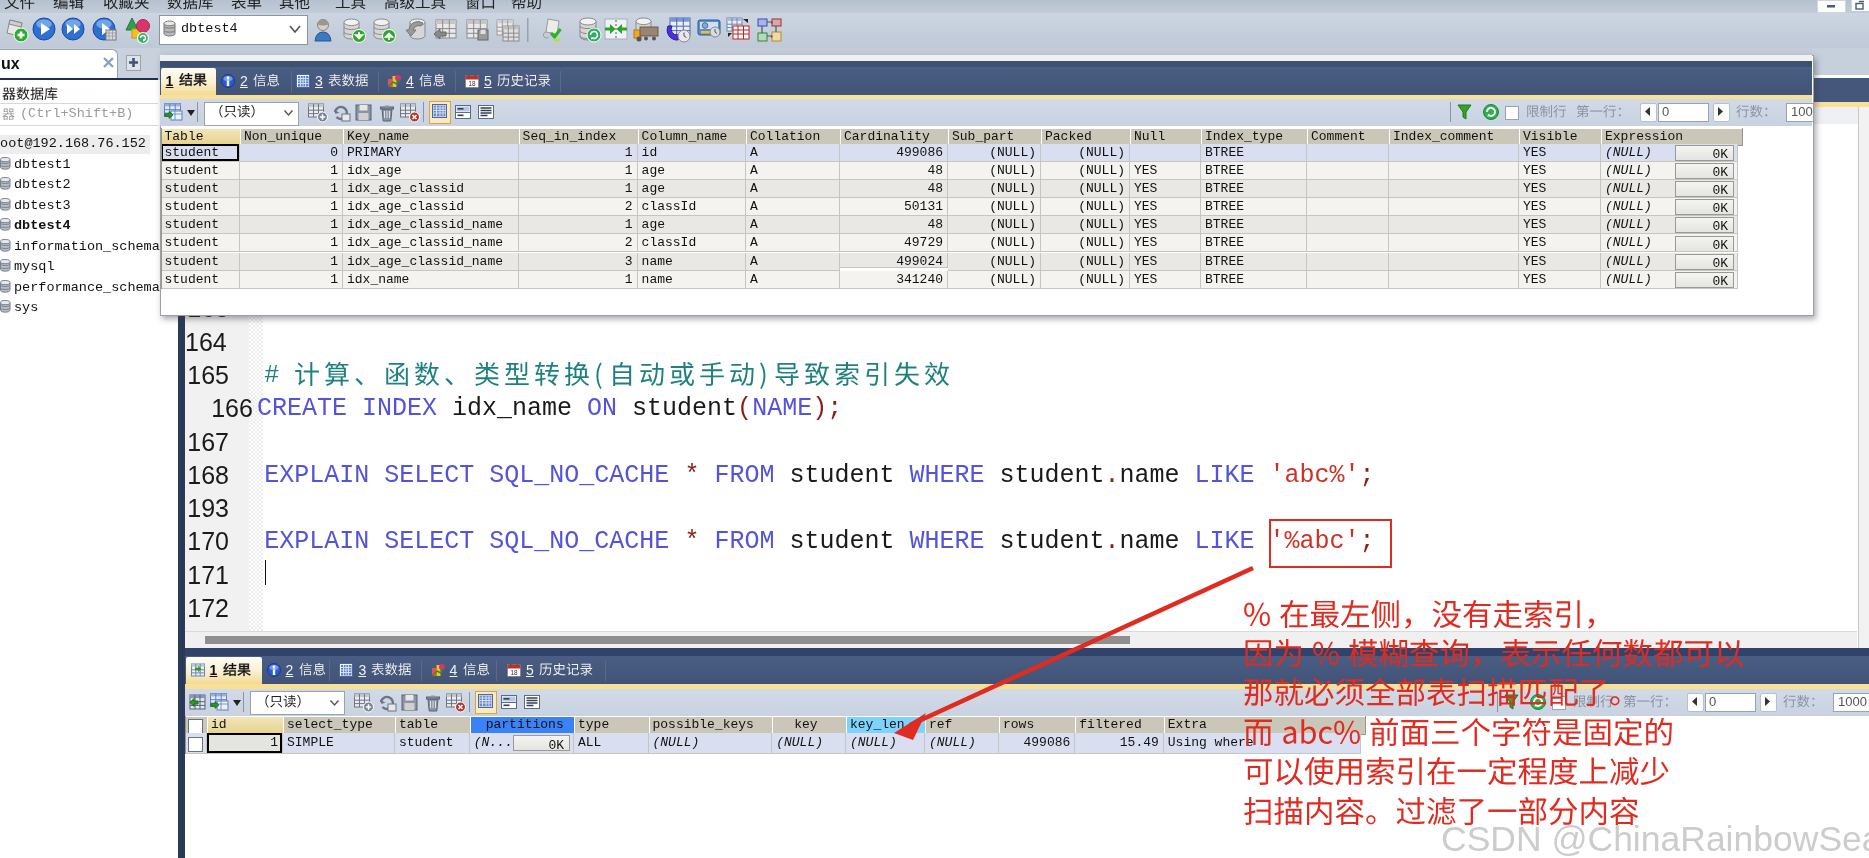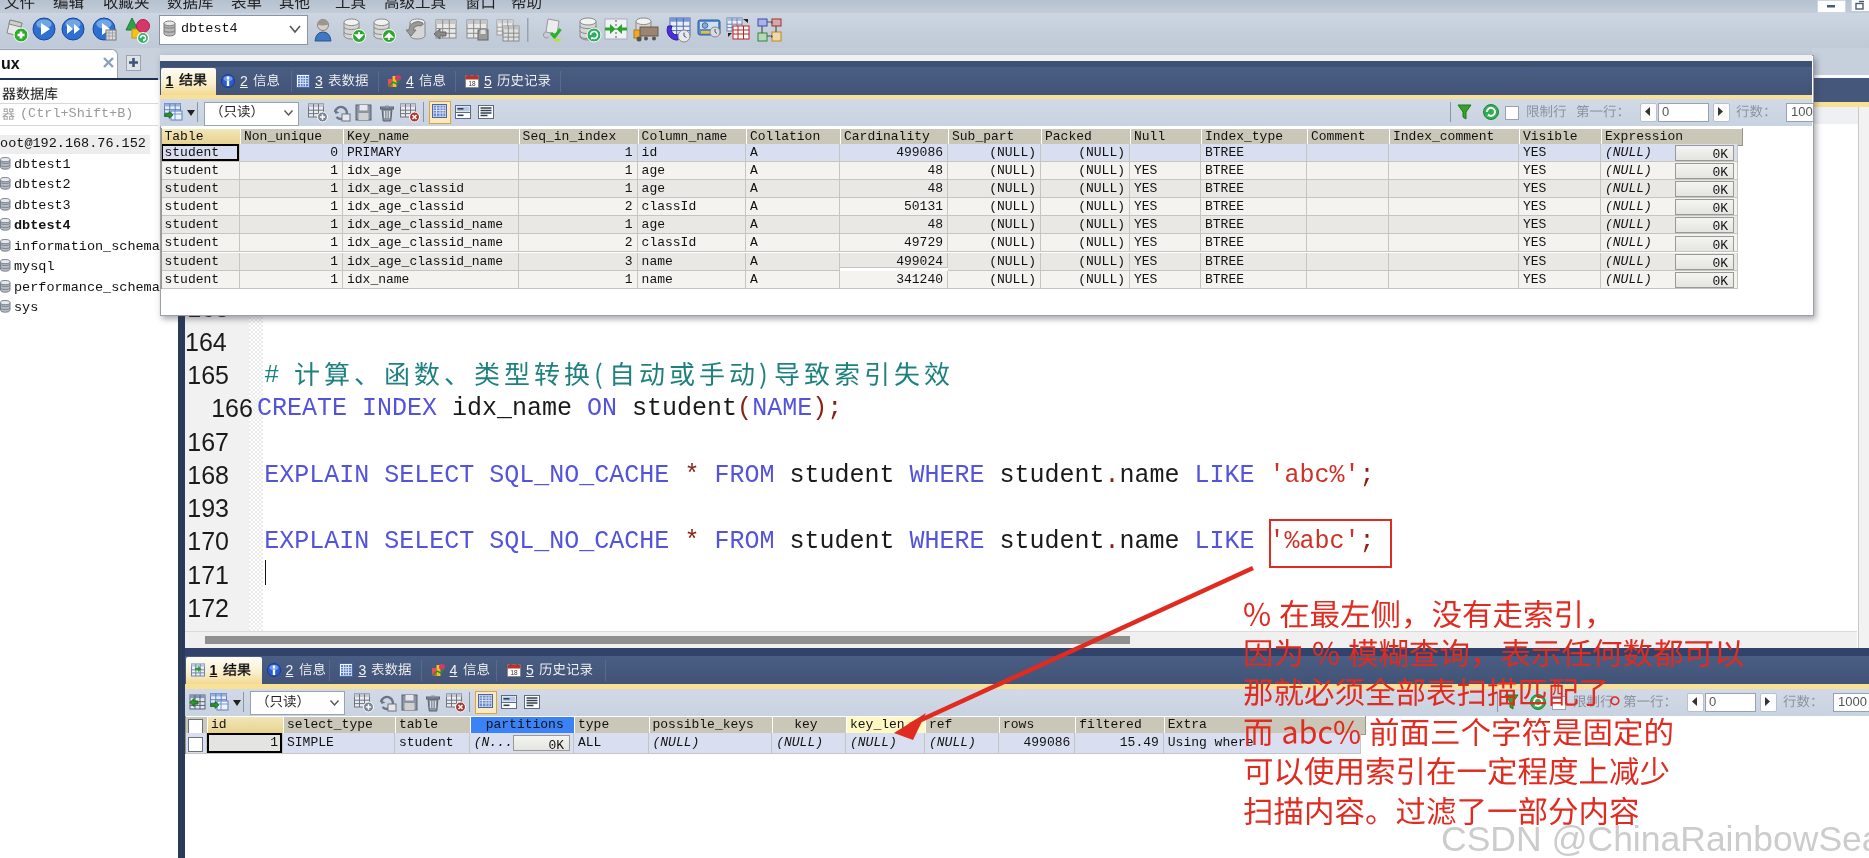--- a/index.html
+++ b/index.html
@@ -1051,21 +1051,21 @@
 <div style="position:absolute;left:1833.0px;top:692.6px;width:45.0px;height:17.0px;background:#fff;border:1px solid #98a2b0;"></div>
 <div style="position:absolute;left:1838.0px;top:693.6px;width:40.0px;height:15.0px;font:13px 'Liberation Sans',sans-serif;color:#555;">1000</div>
 <div style="position:absolute;left:184.6px;top:716.0px;width:22.4px;height:17.0px;background:#cbc7b8;border-right:1px solid #98968a;border-bottom:1px solid #98968a;box-shadow:inset 1px 1px 0 #fff;text-align:center;padding-top:1px;"><span style="display:inline-block;width:13px;height:13px;background:#fff;border:1px solid #6a727e;vertical-align:middle"></span></div>
 <div style="position:absolute;left:207.0px;top:716.0px;width:76.0px;height:17.0px;background:linear-gradient(#f2e7bc,#e7d28c);border-right:1px solid #98968a;border-bottom:1px solid #98968a;box-shadow:inset 1px 1px 0 #fff;font:13px 'Liberation Mono',monospace;color:#111;padding:1px 0 0 4px;overflow:hidden;">id</div>
 <div style="position:absolute;left:283.0px;top:716.0px;width:112.0px;height:17.0px;background:#cbc7b8;border-right:1px solid #98968a;border-bottom:1px solid #98968a;box-shadow:inset 1px 1px 0 #fff;font:13px 'Liberation Mono',monospace;color:#111;padding:1px 0 0 4px;overflow:hidden;">select_type</div>
 <div style="position:absolute;left:395.0px;top:716.0px;width:74.7px;height:17.0px;background:#cbc7b8;border-right:1px solid #98968a;border-bottom:1px solid #98968a;box-shadow:inset 1px 1px 0 #fff;font:13px 'Liberation Mono',monospace;color:#111;padding:1px 0 0 4px;overflow:hidden;">table</div>
 <div style="position:absolute;left:469.7px;top:716.0px;width:104.3px;height:17.0px;background:#3b82f6;border-right:1px solid #98968a;border-bottom:1px solid #98968a;box-shadow:inset 1px 1px 0 #fff;font:13px 'Liberation Mono',monospace;color:#111;padding:1px 0 0 16px;overflow:hidden;">partitions</div>
 <div style="position:absolute;left:574.0px;top:716.0px;width:74.5px;height:17.0px;background:#cbc7b8;border-right:1px solid #98968a;border-bottom:1px solid #98968a;box-shadow:inset 1px 1px 0 #fff;font:13px 'Liberation Mono',monospace;color:#111;padding:1px 0 0 4px;overflow:hidden;">type</div>
 <div style="position:absolute;left:648.5px;top:716.0px;width:123.7px;height:17.0px;background:#cbc7b8;border-right:1px solid #98968a;border-bottom:1px solid #98968a;box-shadow:inset 1px 1px 0 #fff;font:13px 'Liberation Mono',monospace;color:#111;padding:1px 0 0 4px;overflow:hidden;">possible_keys</div>
 <div style="position:absolute;left:772.2px;top:716.0px;width:73.8px;height:17.0px;background:#cbc7b8;border-right:1px solid #98968a;border-bottom:1px solid #98968a;box-shadow:inset 1px 1px 0 #fff;font:13px 'Liberation Mono',monospace;color:#111;padding:1px 0 0 22px;overflow:hidden;">key</div>
-<div style="position:absolute;left:846.0px;top:716.0px;width:79.0px;height:17.0px;background:#fef9c3;border-right:1px solid #98968a;border-bottom:1px solid #98968a;box-shadow:inset 1px 1px 0 #fff;font:13px 'Liberation Mono',monospace;color:#111;padding:1px 0 0 4px;overflow:hidden;">key_len</div>
+<div style="position:absolute;left:846.0px;top:716.0px;width:79.0px;height:17.0px;background:#7dd3fc;border-right:1px solid #98968a;border-bottom:1px solid #98968a;box-shadow:inset 1px 1px 0 #fff;font:13px 'Liberation Mono',monospace;color:#111;padding:1px 0 0 4px;overflow:hidden;">key_len</div>
 <div style="position:absolute;left:925.0px;top:716.0px;width:74.0px;height:17.0px;background:#cbc7b8;border-right:1px solid #98968a;border-bottom:1px solid #98968a;box-shadow:inset 1px 1px 0 #fff;font:13px 'Liberation Mono',monospace;color:#111;padding:1px 0 0 4px;overflow:hidden;">ref</div>
 <div style="position:absolute;left:999.0px;top:716.0px;width:76.3px;height:17.0px;background:#cbc7b8;border-right:1px solid #98968a;border-bottom:1px solid #98968a;box-shadow:inset 1px 1px 0 #fff;font:13px 'Liberation Mono',monospace;color:#111;padding:1px 0 0 4px;overflow:hidden;">rows</div>
 <div style="position:absolute;left:1075.3px;top:716.0px;width:88.5px;height:17.0px;background:#cbc7b8;border-right:1px solid #98968a;border-bottom:1px solid #98968a;box-shadow:inset 1px 1px 0 #fff;font:13px 'Liberation Mono',monospace;color:#111;padding:1px 0 0 4px;overflow:hidden;">filtered</div>
 <div style="position:absolute;left:1163.8px;top:716.0px;width:197.5px;height:17.0px;background:#cbc7b8;border-right:1px solid #98968a;border-bottom:1px solid #98968a;box-shadow:inset 1px 1px 0 #fff;font:13px 'Liberation Mono',monospace;color:#111;padding:1px 0 0 4px;overflow:hidden;">Extra</div>
 <div style="position:absolute;left:184.6px;top:733.0px;width:22.4px;height:21.0px;background:#d9dff0;border-right:1px solid #c6c6c0;border-bottom:1px solid #c6c6c0;text-align:center;padding-top:2px;box-sizing:border-box;"><span style="display:inline-block;width:13px;height:13px;background:#fff;border:1px solid #6a727e;vertical-align:middle"></span></div>
 <div style="position:absolute;left:207.0px;top:733.0px;width:76.0px;height:21.0px;background:#e4e4e0;box-shadow:inset 0 0 0 2px #000;background:#e4e4e0 !important;border-right:1px solid #c6c6c0;border-bottom:1px solid #c6c6c0;font:13px/20px 'Liberation Mono',monospace;color:#111;text-align:right;padding:0 4px;overflow:hidden;white-space:nowrap;box-sizing:border-box;">1</div>
 <div style="position:absolute;left:283.0px;top:733.0px;width:112.0px;height:21.0px;background:#d9dff0;border-right:1px solid #c6c6c0;border-bottom:1px solid #c6c6c0;font:13px/20px 'Liberation Mono',monospace;color:#111;text-align:left;padding:0 4px;overflow:hidden;white-space:nowrap;box-sizing:border-box;">SIMPLE</div>
 <div style="position:absolute;left:395.0px;top:733.0px;width:74.7px;height:21.0px;background:#d9dff0;border-right:1px solid #c6c6c0;border-bottom:1px solid #c6c6c0;font:13px/20px 'Liberation Mono',monospace;color:#111;text-align:left;padding:0 4px;overflow:hidden;white-space:nowrap;box-sizing:border-box;">student</div>
 <div style="position:absolute;left:469.7px;top:733.0px;width:104.3px;height:21.0px;background:#d9dff0;border-right:1px solid #c6c6c0;border-bottom:1px solid #c6c6c0;font:13px/20px 'Liberation Mono',monospace;color:#111;text-align:left;padding:0 4px;overflow:hidden;white-space:nowrap;box-sizing:border-box;"><i>(N...</i><span style="position:absolute;right:3px;top:2.2px;width:50px;height:14px;background:linear-gradient(#f4f4f2,#e4e4e0);border:1px solid #9a9a94;text-align:right;padding:0 5px 0 0;font-style:normal">0K</span></div>
 <div style="position:absolute;left:574.0px;top:733.0px;width:74.5px;height:21.0px;background:#d9dff0;border-right:1px solid #c6c6c0;border-bottom:1px solid #c6c6c0;font:13px/20px 'Liberation Mono',monospace;color:#111;text-align:left;padding:0 4px;overflow:hidden;white-space:nowrap;box-sizing:border-box;">ALL</div>

